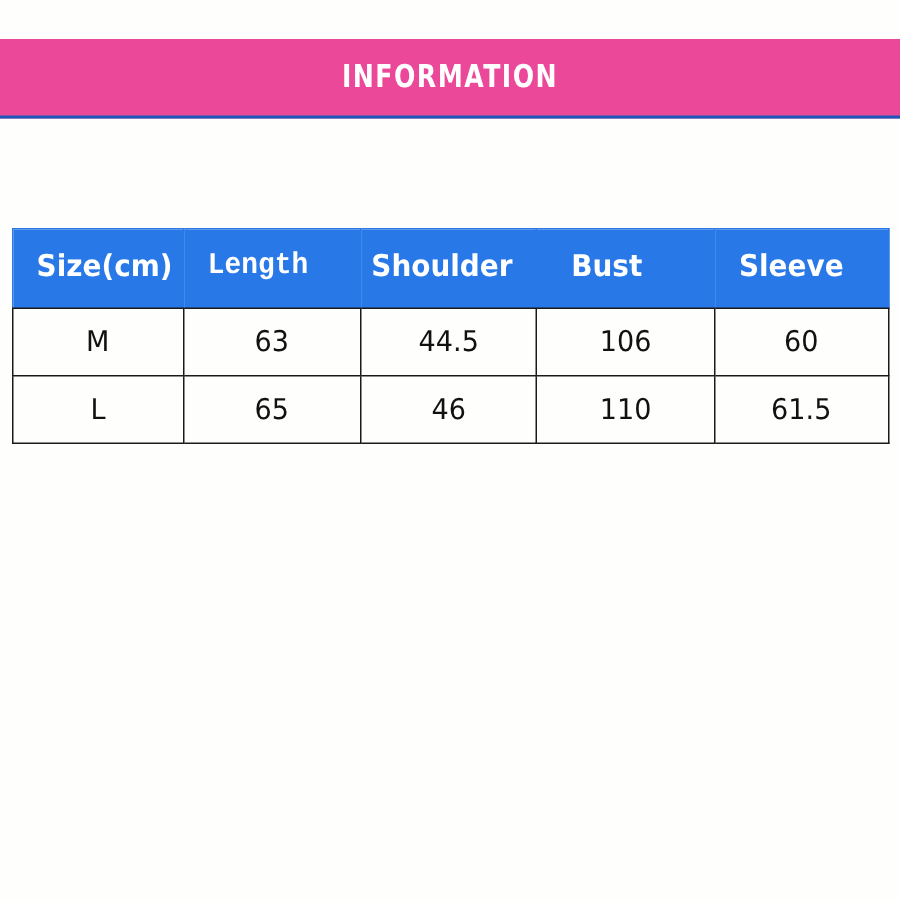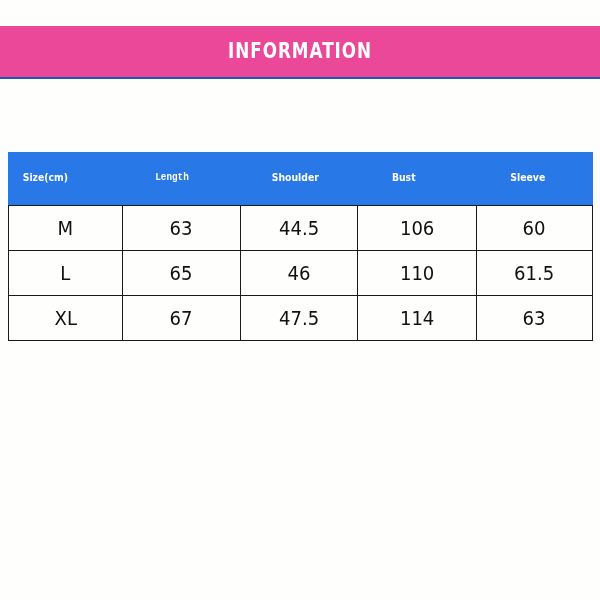--- a/index.html
+++ b/index.html
@@ -68,21 +68,21 @@
 
   thead tr.head-row th {
     background: #2878e8;
     border: 1px solid #2878e8;
     border-bottom: 1px solid #1a1a1a;
     height: 48px;
     vertical-align: middle;
     color: #ffffff;
     font-family: "DejaVu Sans", sans-serif;
     font-weight: bold;
-    font-size: 10px;
+    font-size: 20px;
     text-align: center;
     padding-bottom: 4px;
   }
   thead tr.head-row th .hlabel {
     display: inline-block;
     transform: scaleX(0.93);
     white-space: nowrap;
   }
   thead tr.head-row th.col-size      { text-align: left; padding-left: 12px; }
   thead tr.head-row th.col-length    { padding-right: 18px; font-family: Liberation Mono, monospace; }
@@ -151,27 +151,20 @@
       </tr>
 
       <tr>
         <td><span class="cellv">L</span></td>
         <td><span class="cellv">65</span></td>
         <td><span class="cellv">46</span></td>
         <td><span class="cellv">110</span></td>
         <td><span class="cellv">61.5</span></td>
       </tr>
 
-      <tr>
-        <td><span class="cellv">XL</span></td>
-        <td><span class="cellv">67</span></td>
-        <td><span class="cellv">47.5</span></td>
-        <td><span class="cellv">114</span></td>
-        <td><span class="cellv">63</span></td>
-      </tr>
 
 
 
 
 
     </tbody>
   </table>
 </div>
 
 </body></html>

